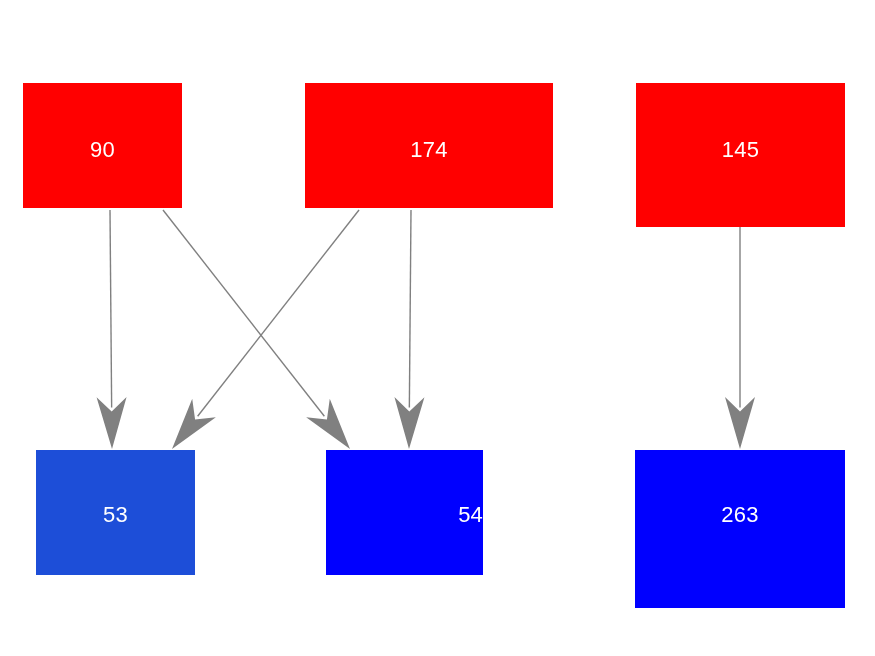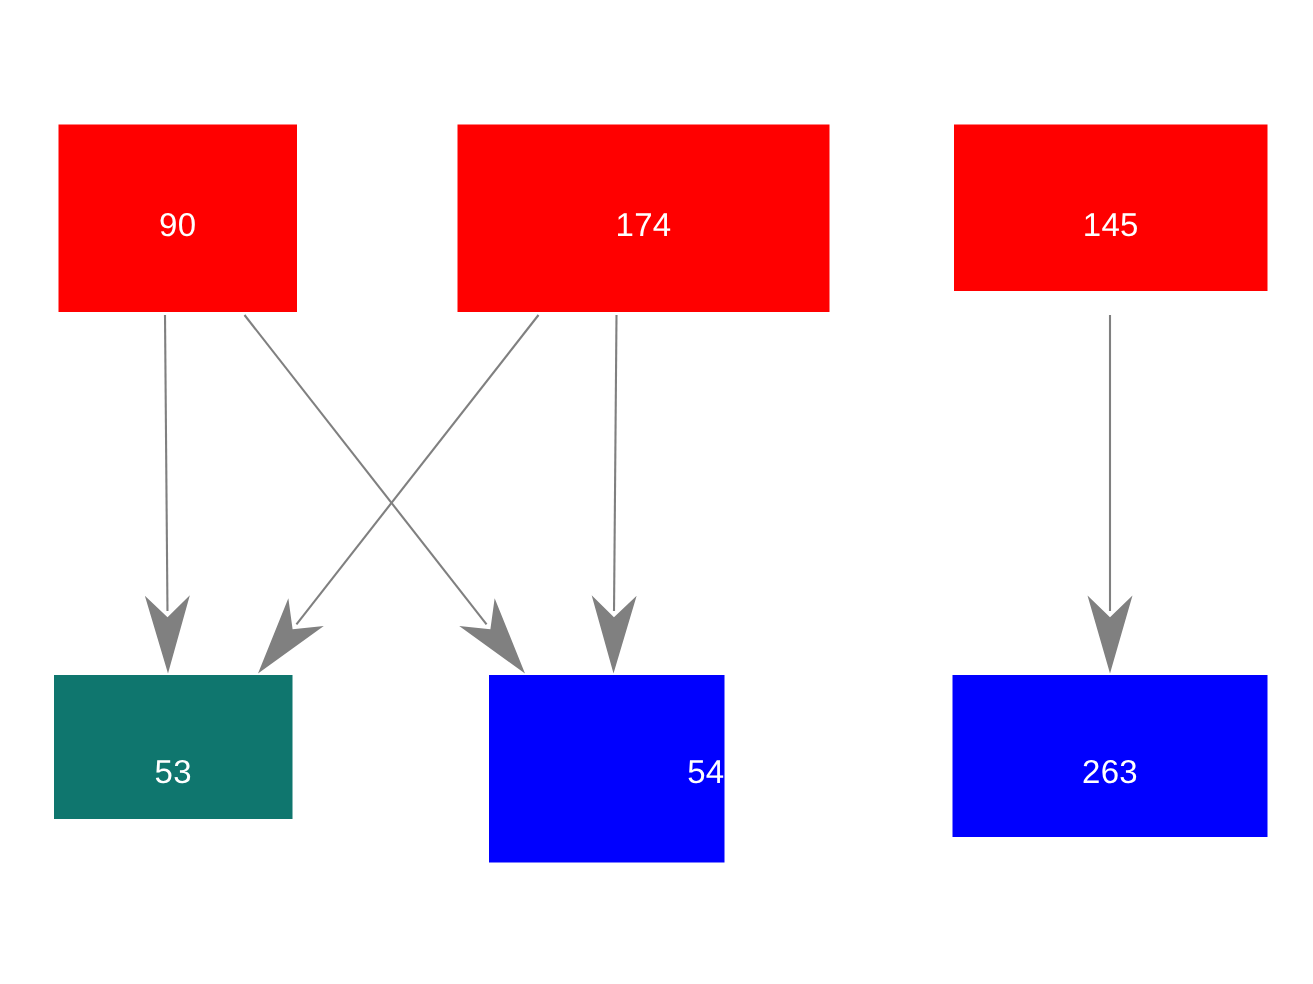--- a/index.html
+++ b/index.html
@@ -64,33 +64,33 @@
         <line x1="359" y1="210" x2="197.6347272329626" y2="416.2368994188339" stroke="#808080" stroke-width="1.4"></line>
         <polygon points="172,449 192.22979104318662,398.8028332039645 195.07125450966635,419.5132094769505 215.85702703921984,417.28941534312025" fill="#808080"></polygon>
         <line x1="411" y1="210" x2="409.3481049666892" y2="407.40145648063907" stroke="#808080" stroke-width="1.4"></line>
         <polygon points="409,449 394.4356563816689,396.87630198300224 409.3132944700203,411.56131083257515 424.4346060350541,397.12733921859547" fill="#808080"></polygon>
         <line x1="740" y1="210" x2="740" y2="407.4" stroke="#808080" stroke-width="1.4"></line>
         <polygon points="740,449 725,397 740,411.56 755,397" fill="#808080"></polygon>
       </g>
   </svg>
 
   <div id="nodes">
-      <div class="node" style="left: 39px; top: 83px; width: 159px; height: 125px; background: rgb(255, 0, 0);">
+      <div class="node" style="left: 23px; top: 83px; width: 159px; height: 125px; background: rgb(255, 0, 0);">
         <span class="node-label" style="top: 56px; color: rgb(255, 255, 255);">90</span>
       </div>
       <div class="node" style="left: 305px; top: 83px; width: 248px; height: 125px; background: rgb(255, 0, 0);">
         <span class="node-label" style="top: 56px; color: rgb(255, 255, 255);">174</span>
       </div>
-      <div class="node" style="left: 636px; top: 83px; width: 209px; height: 111px; background: rgb(255, 0, 0);">
+      <div class="node" style="left: 636px; top: 83px; width: 209px; height: 144px; background: rgb(255, 0, 0);">
         <span class="node-label" style="top: 56px; color: rgb(255, 255, 255);">145</span>
       </div>
-      <div class="node" style="left: 36px; top: 450px; width: 159px; height: 96px; background: #0f766e;">
+      <div class="node" style="left: 36px; top: 450px; width: 159px; height: 125px; background: #1d4ed8;">
         <span class="node-label" style="top: 54px; color: rgb(255, 255, 255);">53</span>
       </div>
       <div class="node" style="left: 326px; top: 450px; width: 157px; height: 125px; background: rgb(0, 0, 255);">
         <span class="node-label" style="top: 54px; color: rgb(255, 255, 255); text-align: right;">54</span>
       </div>
-      <div class="node" style="left: 635px; top: 450px; width: 210px; height: 108px; background: rgb(0, 0, 255);">
+      <div class="node" style="left: 635px; top: 450px; width: 210px; height: 158px; background: rgb(0, 0, 255);">
         <span class="node-label" style="top: 54px; color: rgb(255, 255, 255);">263</span>
       </div>
     </div>
 
 </div>
 
 </body></html>

